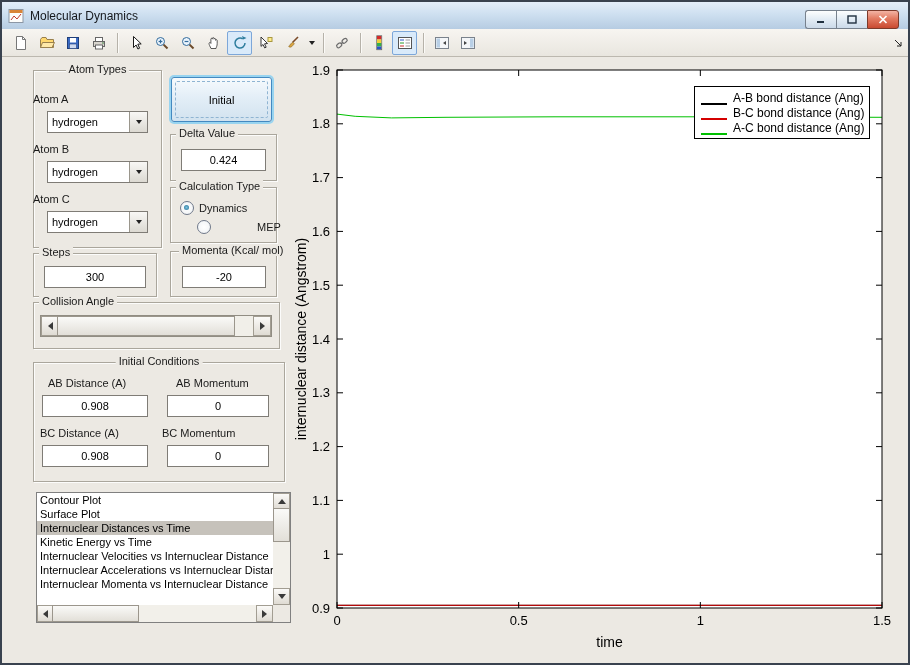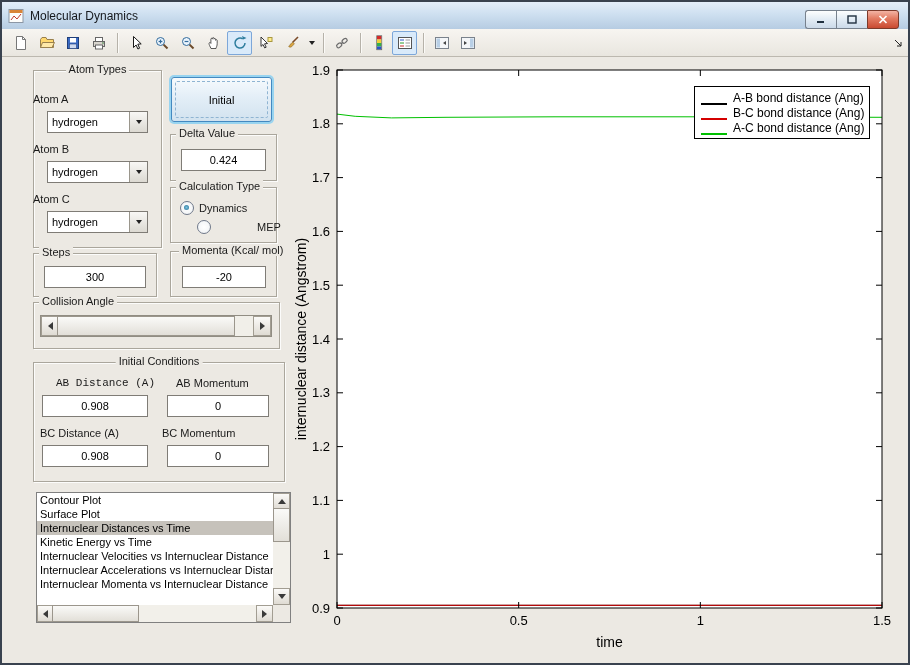--- a/index.html
+++ b/index.html
@@ -379,21 +379,21 @@
       </span>
     <span class="sl-thumb"></span>
     <span class="sl-btn" style="right:0;top:0;width:16px;height:18px;">
         <span class="tri-r"></span>
       </span>
   </div>
 
   <div class="group" style="left:33px;top:362px;width:250px;height:118px;">
     <span class="group-title gt-center">Initial Conditions</span>
   </div>
-  <div class="lbl" style="left:56px;top:377px;width:108px;font-family:Liberation Mono, monospace;">AB Distance (A)</div>
+  <div class="lbl" style="left:48px;top:377px;width:108px;">AB Distance (A)</div>
   <div class="lbl" style="left:176px;top:377px;width:108px;">AB Momentum</div>
   <input class="field" style="left: 42px; top: 395px; width: 104px;" value="0.908">
   <input class="field" style="left: 167px; top: 395px; width: 100px;" value="0">
   <div class="lbl" style="left:40px;top:427px;width:108px;">BC Distance (A)</div>
   <div class="lbl" style="left:162px;top:427px;width:108px;">BC Momentum</div>
   <input class="field" style="left: 42px; top: 445px; width: 104px;" value="0.908">
   <input class="field" style="left: 167px; top: 445px; width: 100px;" value="0">
 
   <div class="listbox">
     <div class="list-items" id="list-items">

